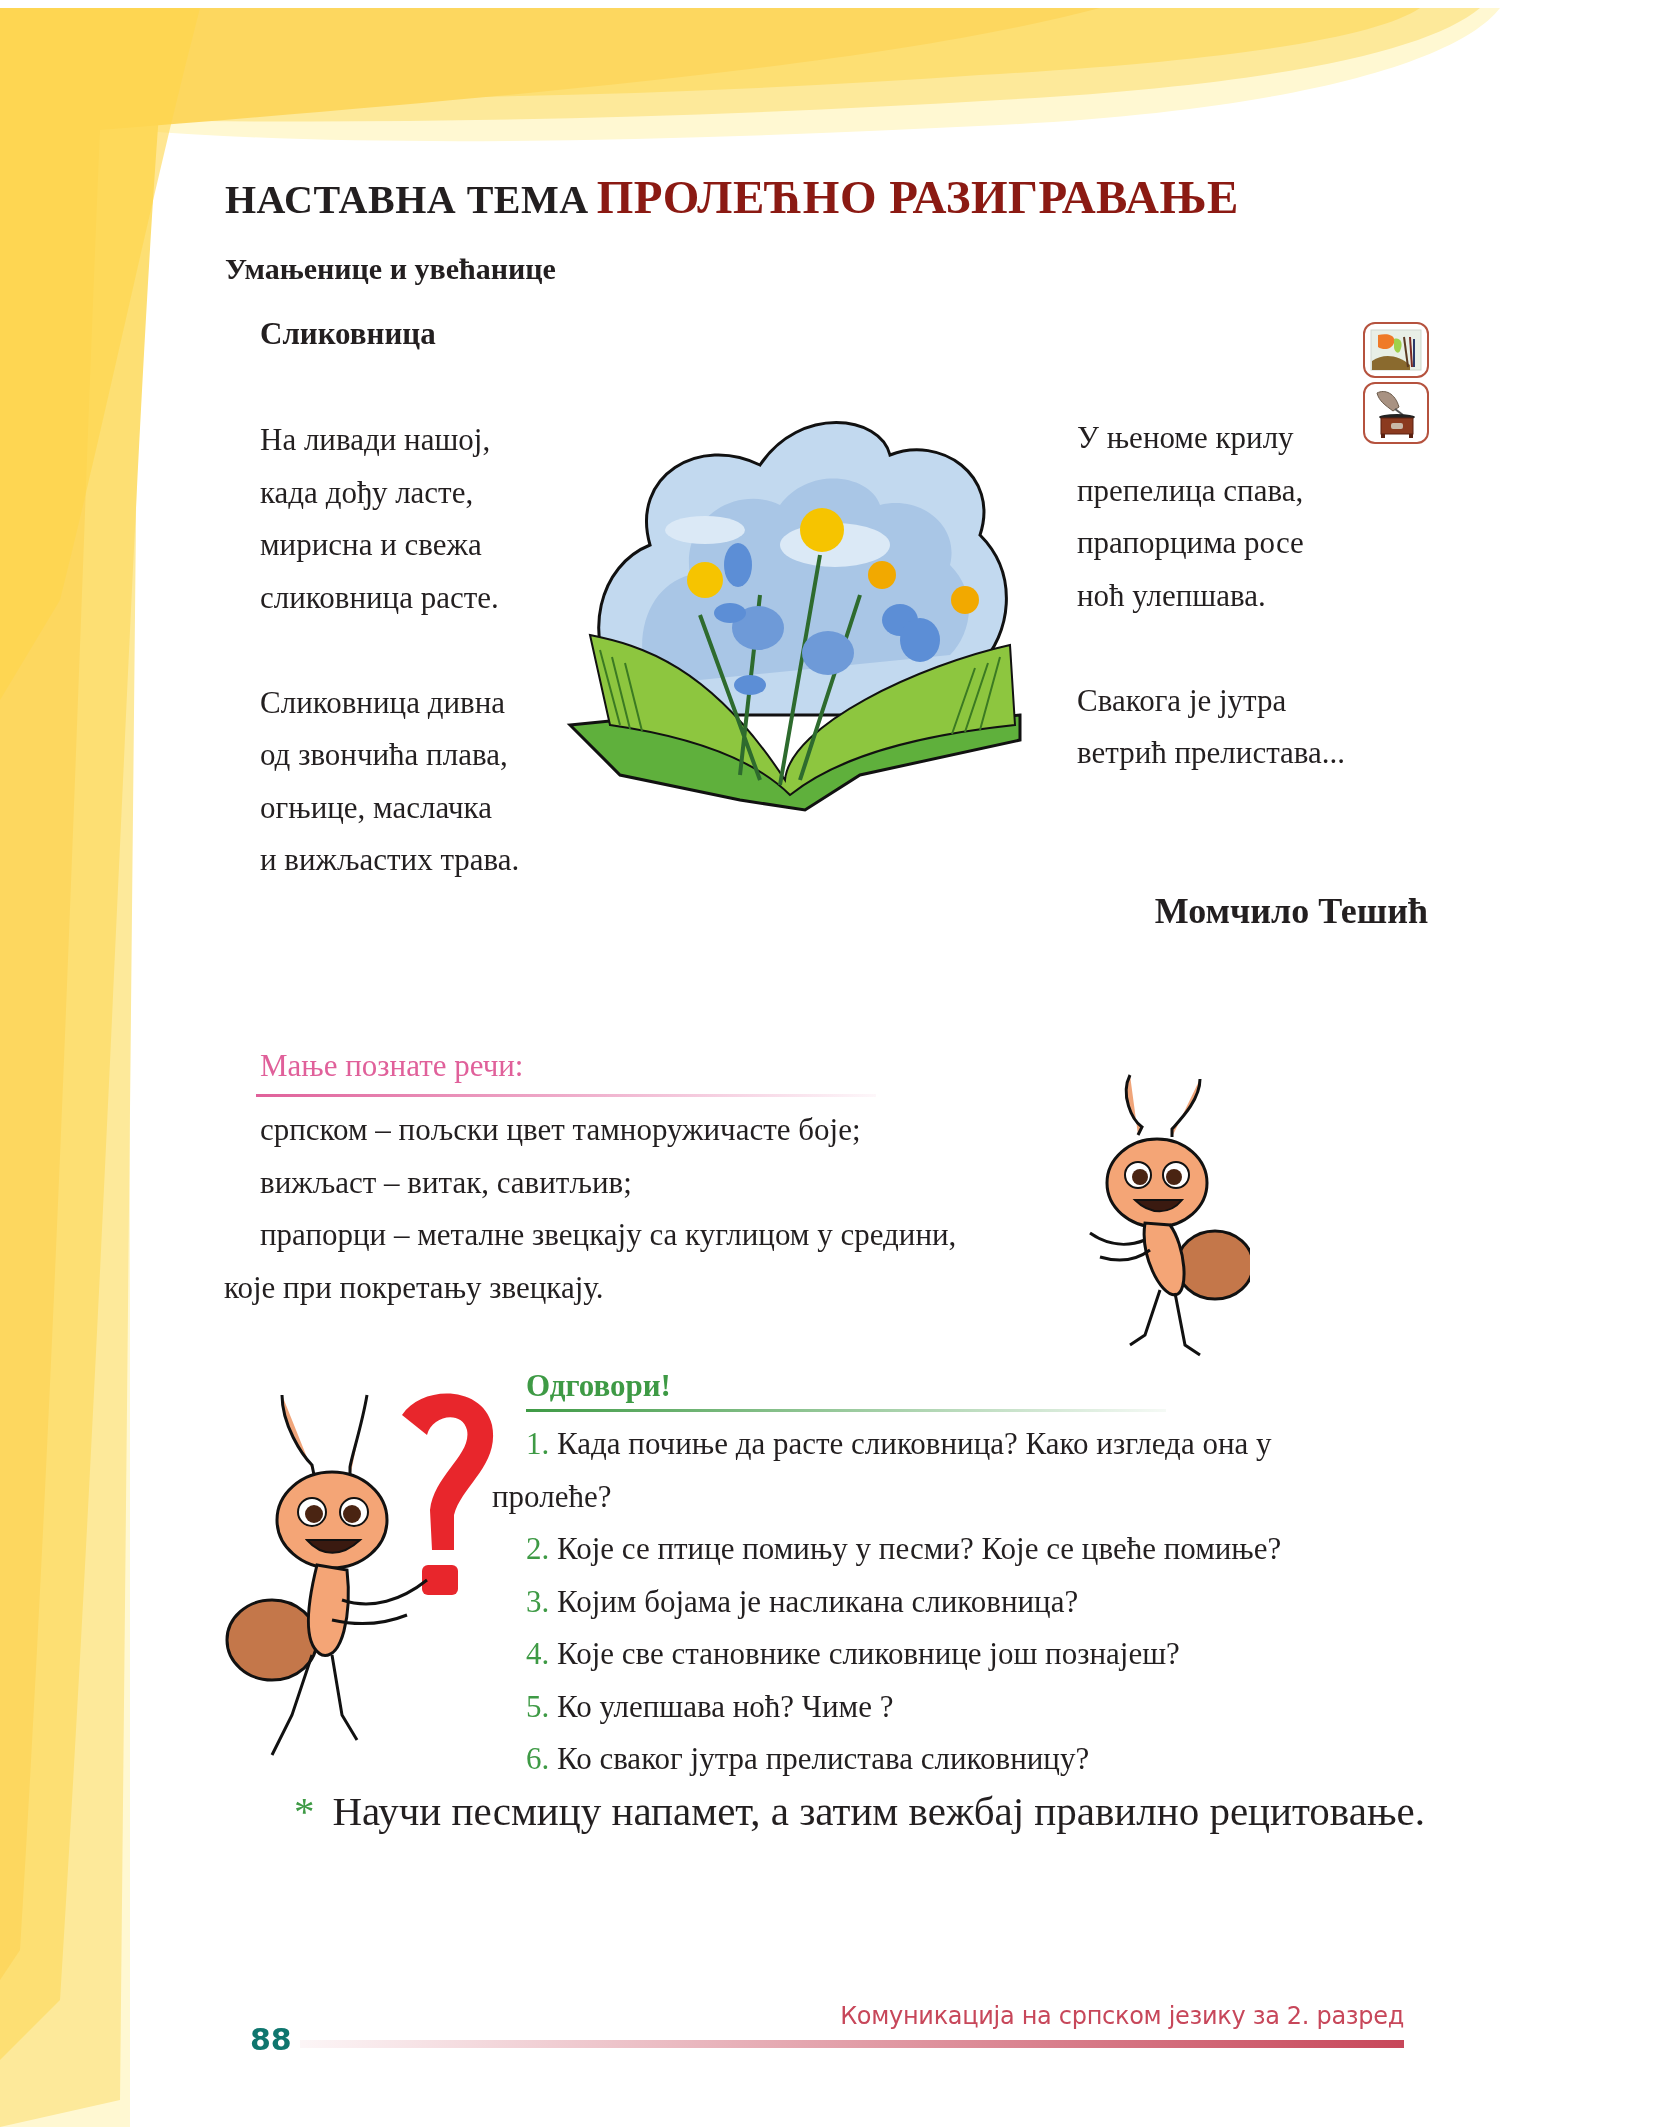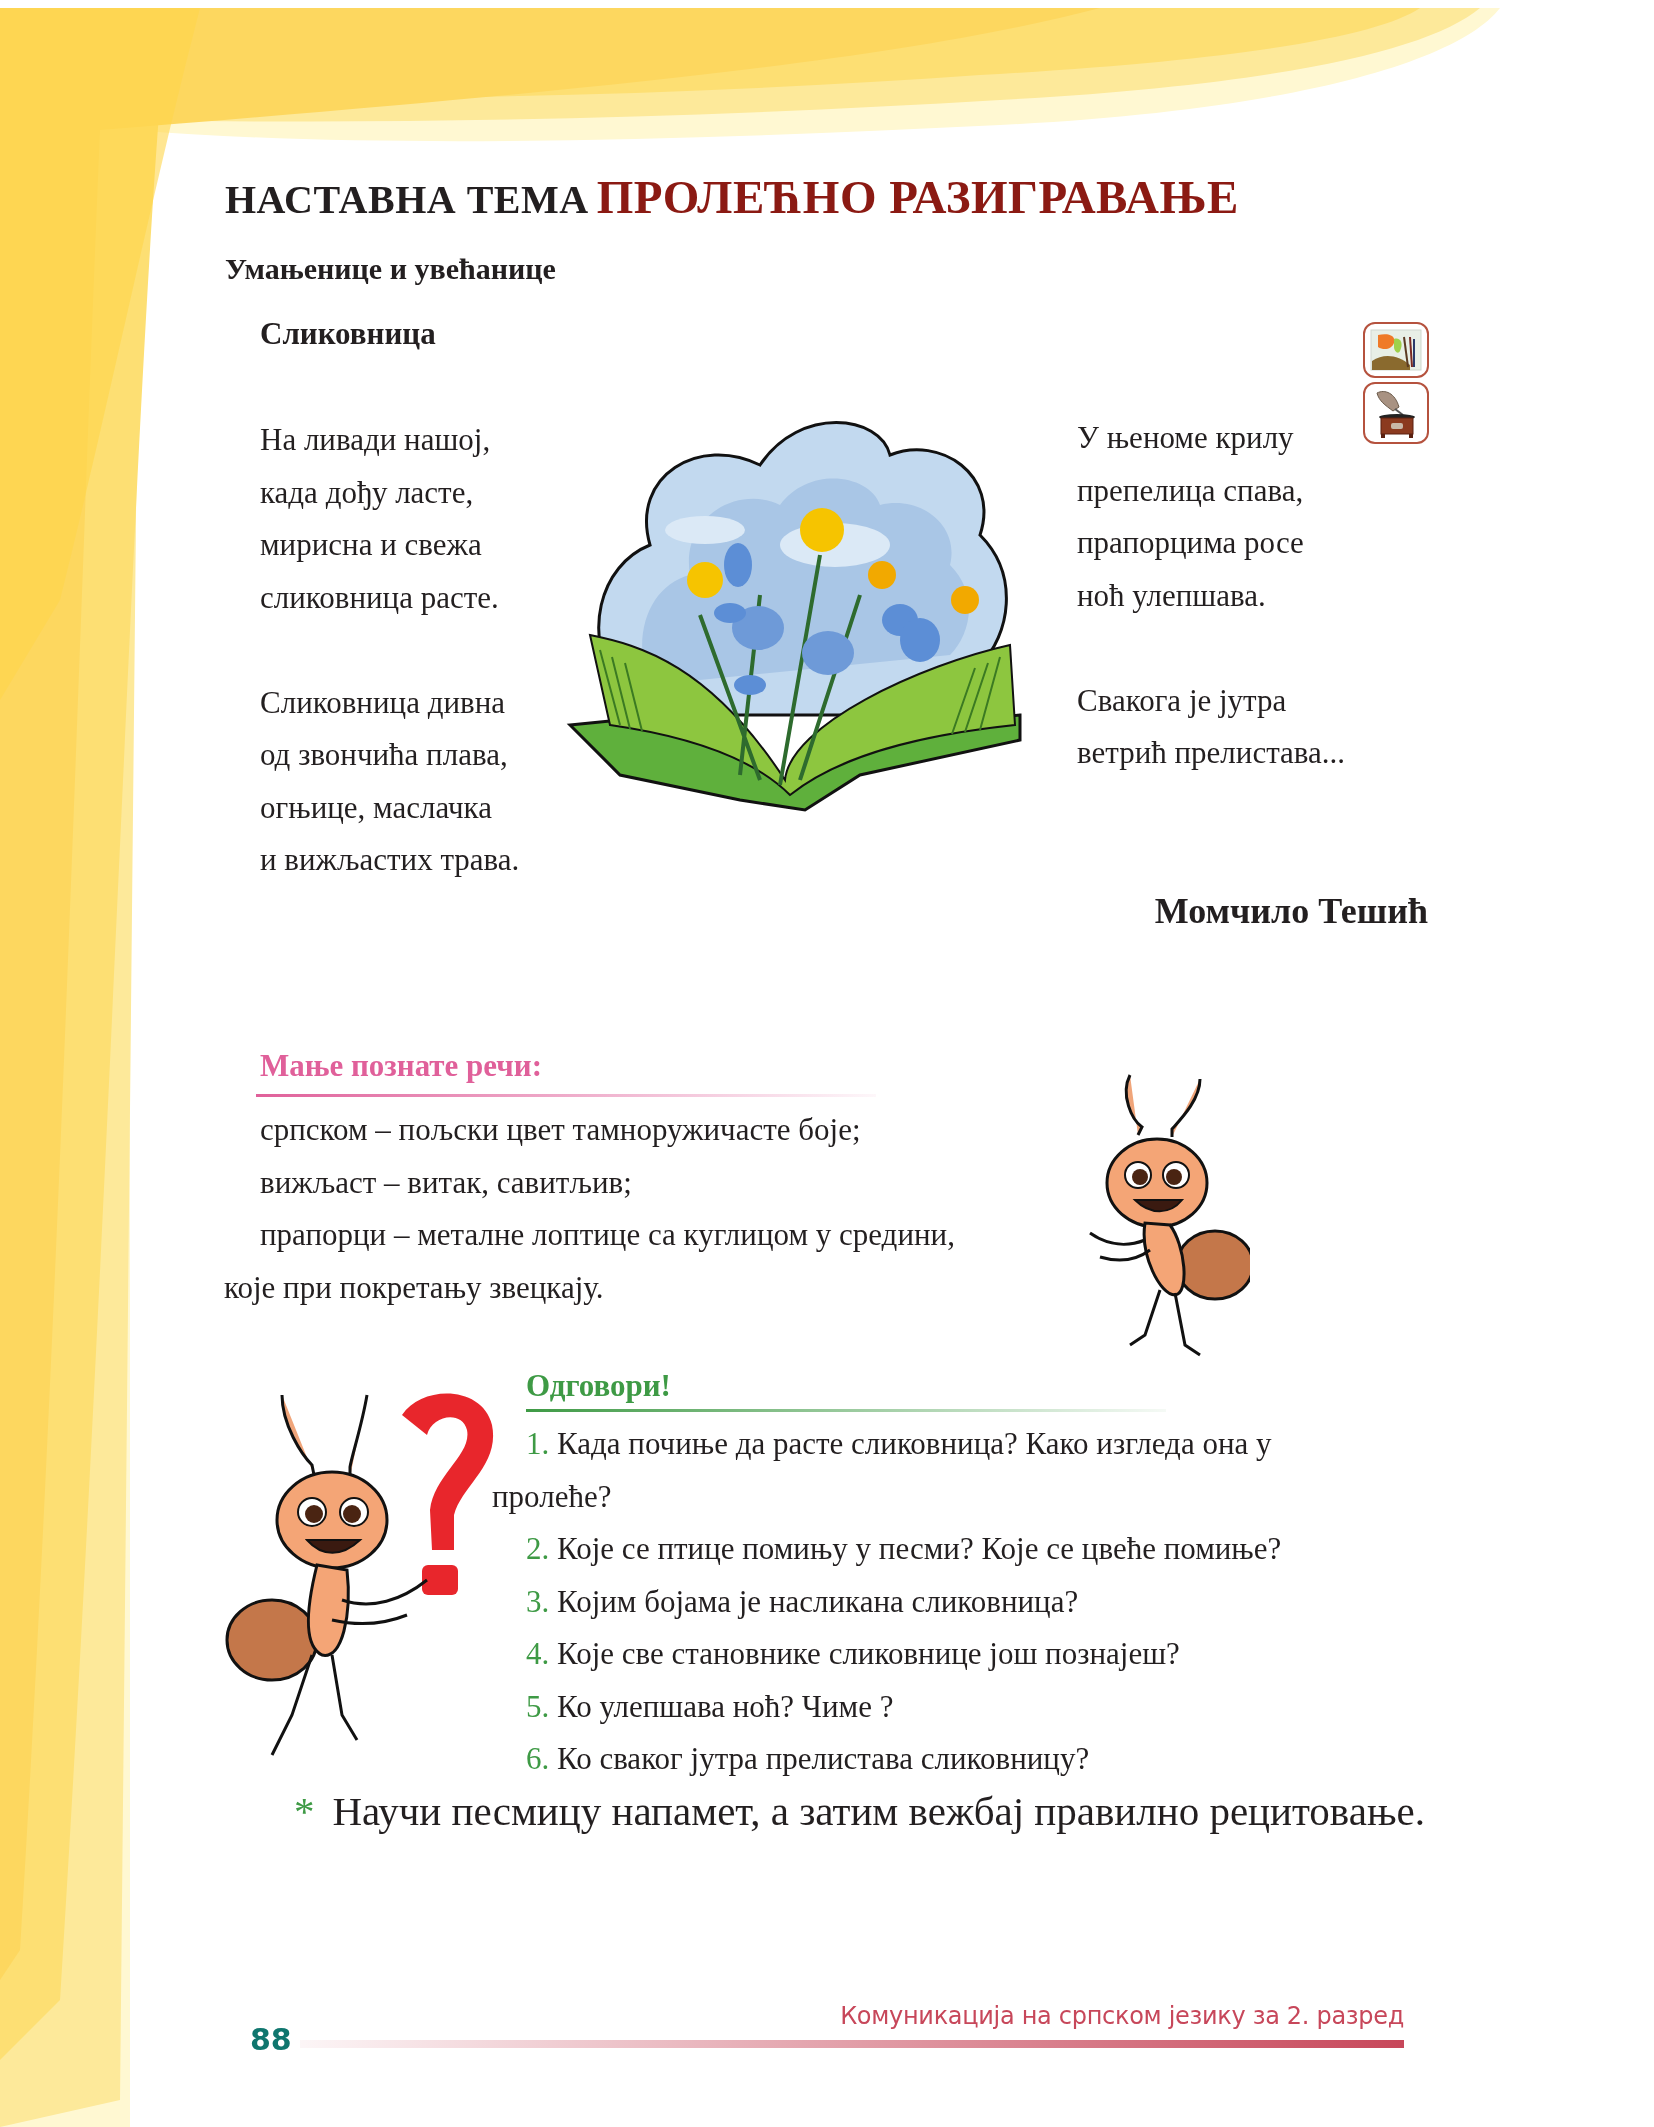--- a/index.html
+++ b/index.html
@@ -11,21 +11,21 @@
   .title-prefix { font-weight:bold; font-size:40px; color:#231f20; letter-spacing:0.5px; }
   .title-main { font-weight:bold; font-size:47px; color:#8b1a13; margin-left:4px; letter-spacing:0.5px; }
   .section-title { left:225px; top:252px; font-weight:bold; font-size:30px; }
   .poem-title { left:260px; top:316px; font-weight:bold; font-size:31px; }
   .poem-col { font-size:31px; line-height:52.5px; }
   .poem-col .stanza { margin-bottom:52.5px; }
   .poem-col .line { display:block; white-space:nowrap; }
   .author { right:226px; top:890px; font-weight:bold; font-size:36px; }
   .media-icon { width:62px; height:52px; border:2px solid #b5523e; border-radius:12px; background:#fff;
                 display:flex; align-items:center; justify-content:center; cursor:pointer; }
-  .glossary-head { left:260px; top:1048px; font-weight:bold; font-size:31px; color:#e0609a; }
+  .glossary-head { left:260px; top:1048px; font-weight:normal; font-size:31px; color:#e0609a; }
   .glossary-rule { left:256px; top:1094px; width:620px; height:3px;
                    background:linear-gradient(to right, #e0609a, rgba(224,96,154,0.05)); }
   .gloss-lines { left:224px; top:1104px; font-size:31px; line-height:52.5px; }
   .gloss-lines .line { display:block; white-space:nowrap; }
   .indent { padding-left:36px; }
   .answer-head { left:526px; top:1368px; font-weight:bold; font-size:31px; color:#3e9a45; }
   .answer-rule { left:526px; top:1409px; width:640px; height:3px;
                  background:linear-gradient(to right, #3e9a45, rgba(62,154,69,0.05)); }
   .questions { left:492px; top:1418px; font-size:31px; line-height:52.5px; }
   .questions .line { display:block; white-space:nowrap; }
@@ -131,21 +131,21 @@
   </div>
 </div>
 
 <div class="abs author">Момчило Тешић</div>
 
 <div class="abs glossary-head">Мање познате речи:</div>
 <div class="abs glossary-rule"></div>
 <div class="abs gloss-lines">
   <span class="line indent">српском – пољски цвет тамноружичасте боје;</span>
   <span class="line indent">вижљаст – витак, савитљив;</span>
-  <span class="line indent">прапорци – металне лоптице са куглицом у средини,</span>
+  <span class="line indent">прапорци – металне звецкају са куглицом у средини,</span>
   <span class="line">које при покретању звецкају.</span>
 </div>
 
 <svg class="abs" style="left:1060px; top:1065px;" width="190" height="300" viewBox="0 0 190 300">
   <g stroke="#111" stroke-width="3">
     <path d="M70,10 C60,30 72,55 82,62 L78,70" fill="#f0a57a"></path>
     <path d="M140,14 C140,35 120,55 112,64 L112,72" fill="#f0a57a"></path>
     <ellipse cx="97" cy="118" rx="50" ry="44" fill="#f4a576"></ellipse>
     <ellipse cx="155" cy="200" rx="38" ry="34" fill="#c4774a"></ellipse>
     <path d="M85,158 C80,190 100,230 115,230 C130,228 125,180 110,160 Z" fill="#f4a576"></path>

